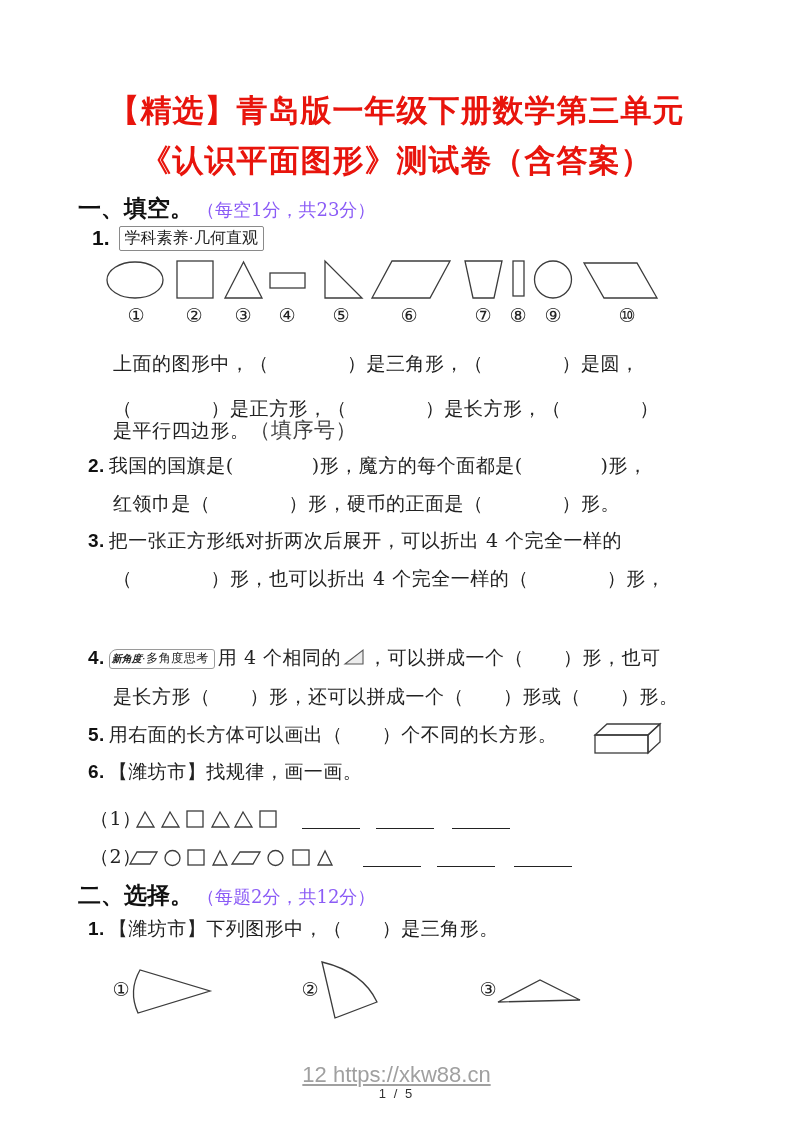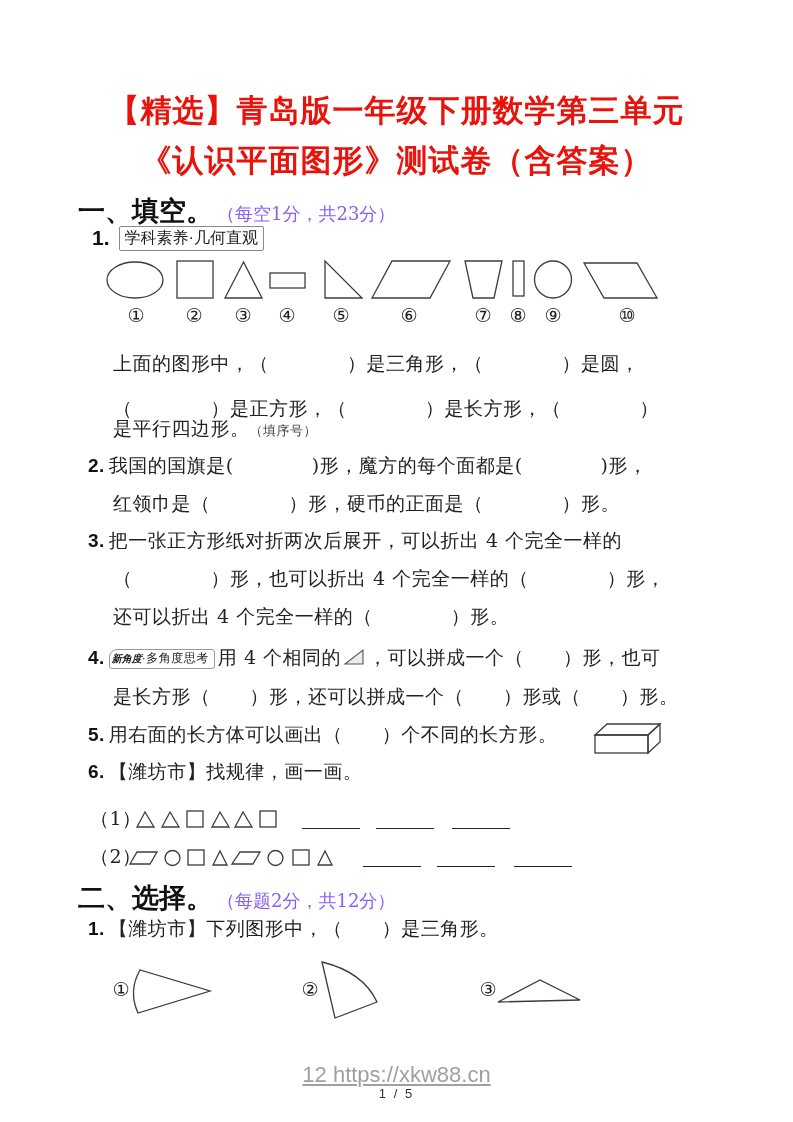--- a/index.html
+++ b/index.html
@@ -1,31 +1,31 @@
 <!DOCTYPE html>
 <html><head>
 <meta charset="utf-8">
 <style>
   html,body{margin:0;padding:0;background:#fff;}
   #page{position:relative;width:793px;height:1122px;background:#ffffff;overflow:hidden;
         font-family:"DejaVu Serif","Liberation Serif",serif;color:#1f1f1f;}
   .abs{position:absolute;white-space:nowrap;}
   .title{width:793px;text-align:center;font-family:"Liberation Serif","DejaVu Serif",serif;
          font-weight:bold;color:#e8140c;font-size:31px;letter-spacing:1px;}
-  .sechead{font-family:"Liberation Sans","DejaVu Sans",sans-serif;font-weight:bold;font-size:27px;color:#111;}
+  .sechead{font-family:"Liberation Sans","DejaVu Sans",sans-serif;font-weight:bold;font-size:23px;color:#111;}
   .secnote{font-family:"DejaVu Serif",serif;font-weight:normal;font-size:18px;color:#8b5cf6;margin-left:4px;}
   .line{font-size:19px;color:#222;letter-spacing:0.5px;}
   .qnum{font-family:"Liberation Sans","DejaVu Sans",sans-serif;font-weight:bold;font-size:19px;color:#111;margin-right:4px;}
   .badge{display:inline-block;border:1px solid #8a8a8a;border-radius:2px;padding:1px 5px;
          font-family:"Liberation Sans","DejaVu Sans",sans-serif;font-size:16px;color:#222;
          vertical-align:2px;background:#fff;}
   .badge4{display:inline-block;border:1px solid #9a9a9a;border-radius:8px 3px 3px 3px;padding:0 5px 1px 2px;
          font-family:"Liberation Sans","DejaVu Sans",sans-serif;font-size:12px;color:#222;vertical-align:2px;margin-right:3px;}
   .badge4 .b{font-weight:bold;font-style:italic;font-size:10px;letter-spacing:0;}
-  .note-small{font-size:13px;color:#444;margin-top:20px;}
+  .note-small{font-size:21px;color:#444;margin-top:20px;}
   .blankline{position:absolute;height:0;border-bottom:1.6px solid #222;width:58px;}
   svg{display:block;}
   .shape{stroke:#3c3c3c;stroke-width:1.3;fill:none;}
   .shape-num{font-family:"DejaVu Sans",sans-serif;font-size:19px;fill:#222;text-anchor:middle;}
   .footer-page{width:793px;text-align:center;font-family:"Liberation Sans",sans-serif;
                font-size:13px;color:#333;letter-spacing:2px;margin-top:46px;}
   .footer-url{width:793px;text-align:center;font-family:"Liberation Sans","DejaVu Sans",sans-serif;
               font-size:22px;color:#a0a0a0;}
 </style>
 </head>
@@ -76,21 +76,20 @@
 
   <div class="abs line" style="top:453px;left:88px;">
     <span class="qnum">2.</span><span>我国的国旗是(　　　　)形，魔方的每个面都是(　　　　)形，</span>
   </div>
   <div class="abs line" style="top:491px;left:113px;">红领巾是（　　　　）形，硬币的正面是（　　　　）形。</div>
 
   <div class="abs line" style="top:528px;left:88px;">
     <span class="qnum">3.</span><span>把一张正方形纸对折两次后展开，可以折出 4 个完全一样的</span>
   </div>
   <div class="abs line" style="top:566px;left:113px;">（　　　　）形，也可以折出 4 个完全一样的（　　　　）形，</div>
-  <div class="abs line" style="top:604px;left:113px;">还可以折出 4 个完全一样的（　　　　）形。</div>
 
   <div class="abs line" style="top:645px;left:88px;">
     <span class="qnum">4.</span><span class="badge4"><span class="b">新角度</span><span>·多角度思考</span></span><span>用 4 个相同的</span><svg width="23" height="20" viewBox="0 0 23 20" style="display:inline-block;vertical-align:-3px;margin:0 2px;">
         <polygon points="2,17 20,17 20,3" fill="#ececec" stroke="#555" stroke-width="1.1"></polygon>
       </svg><span>，可以拼成一个（　　）形，也可</span>
   </div>
   <div class="abs line" style="top:684px;left:113px;">是长方形（　　）形，还可以拼成一个（　　）形或（　　）形。</div>
 
   <div class="abs line" style="top:722px;left:88px;">
     <span class="qnum">5.</span><span>用右面的长方体可以画出（　　）个不同的长方形。</span>

